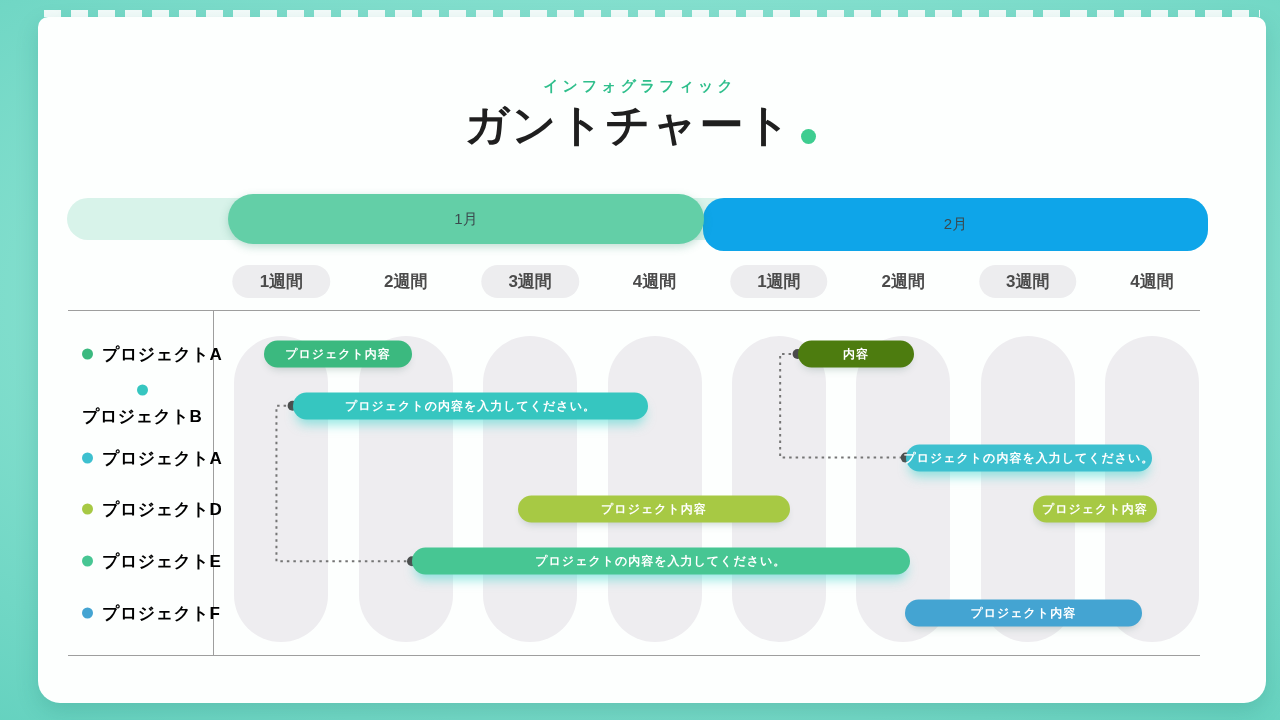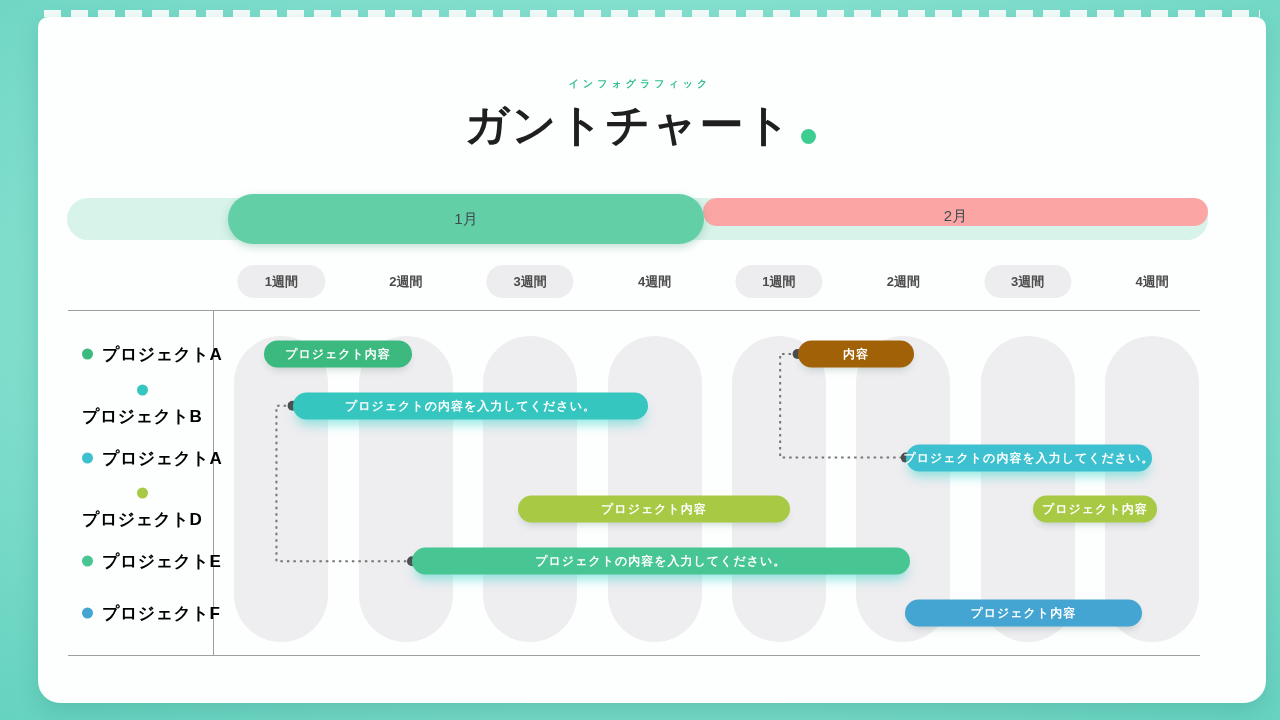--- a/index.html
+++ b/index.html
@@ -12,42 +12,42 @@
     position:absolute;left:44px;top:10px;width:1216px;height:7px;
     background:repeating-linear-gradient(90deg, rgba(255,255,255,.92) 0 17px, rgba(255,255,255,0) 17px 27px);
   }
   .card{
     position:absolute;left:38px;top:17px;width:1228px;height:686px;
     background:#fdfffe;border-radius:10px 10px 22px 22px;
     box-shadow:0 8px 22px rgba(20,110,95,.20);
   }
   .subtitle{
     position:absolute;top:77px;left:0;width:100%;text-align:center;
-    font-size:10px;font-weight:bold;letter-spacing:4px;color:#2fbf8c;
+    font-size:15px;font-weight:bold;letter-spacing:4px;color:#2fbf8c;
   }
   .title-row{
     position:absolute;top:103px;left:0;width:100%;
     display:flex;justify-content:center;align-items:flex-end;gap:8px;
   }
   .title{font-size:44px;font-weight:800;color:#1f1f1f;letter-spacing:2px;line-height:1;}
   .title-dot{width:15px;height:15px;border-radius:50%;background:#3ecd90;margin-bottom:3px;}
   .month-track{
     position:absolute;left:67px;top:198px;width:1141px;height:42px;
     border-radius:21px;background:#d8f3ea;
   }
   .month-pill{
     position:absolute;display:flex;align-items:center;justify-content:center;
     font-size:15px;font-weight:normal;color:#3b4a4e;
   }
-  .month-feb{left:636px;top:0;width:505px;height:28px;border-radius:21px;background:#fca5a5;align-items:flex-end;}
+  .month-feb{left:636px;top:0;width:505px;height:53px;border-radius:21px;background:#0ea5e9;}
   .month-jan{left:161px;top:-4px;width:476px;height:50px;border-radius:25px;background:#63cfa7;
     box-shadow:0 3px 8px rgba(60,150,120,.30);}
   .week{
     position:absolute;top:265px;height:33px;line-height:33px;transform:translateX(-50%);
-    font-size:13px;font-weight:bold;color:#4b4b4b;white-space:nowrap;
+    font-size:17px;font-weight:bold;color:#4b4b4b;white-space:nowrap;
   }
   .week.pill{background:#ededef;border-radius:17px;padding:0 27px;}
   .gridpill{
     position:absolute;top:336px;width:94px;height:306px;border-radius:47px;
     background:#eeedf0;transform:translateX(-50%);z-index:1;
   }
   .hline{position:absolute;left:68px;width:1132px;height:1px;background:#9e9e9e;z-index:2;}
   .vline{position:absolute;left:213px;top:310px;width:1px;height:345px;background:#9e9e9e;z-index:2;}
   .proj{
     position:absolute;left:82px;display:flex;align-items:center;gap:9px;
@@ -119,21 +119,21 @@
       <div class="name">プロジェクトA</div>
     </div>
     <div class="proj" style="top: 405.8px; flex-direction: column;">
       <div class="dot" style="background: rgb(54, 198, 192);"></div>
       <div class="name">プロジェクトB</div>
     </div>
     <div class="proj" style="top: 457.6px;">
       <div class="dot" style="background: rgb(61, 192, 207);"></div>
       <div class="name">プロジェクトA</div>
     </div>
-    <div class="proj" style="top: 509.4px; flex-direction: column;">
+    <div class="proj" style="top: 509.4px;">
       <div class="dot" style="background: rgb(167, 201, 68);"></div>
       <div class="name">プロジェクトD</div>
     </div>
     <div class="proj" style="top: 561.2px;">
       <div class="dot" style="background: rgb(71, 198, 147);"></div>
       <div class="name">プロジェクトE</div>
     </div>
     <div class="proj" style="top: 613px;">
       <div class="dot" style="background: rgb(68, 164, 210);"></div>
       <div class="name">プロジェクトF</div>
@@ -145,19 +145,19 @@
     <circle cx="292.6" cy="405.8" r="5" fill="#4c4c4c"></circle>
     <circle cx="412" cy="561.2" r="5" fill="#4c4c4c"></circle>
     <polyline points="797.5625,354 780.15,354 780.15,457.6 905.7687500000001,457.6" fill="none" stroke="#757575" stroke-width="2" stroke-dasharray="2.5 4"></polyline>
     <circle cx="797.5625" cy="354" r="5" fill="#4c4c4c"></circle>
     <circle cx="905.7687500000001" cy="457.6" r="5" fill="#4c4c4c"></circle>
   </svg>
 
 <div id="bars">
     <div class="bar" style="left: 263.994px; width: 148.006px; top: 354px; background: rgb(59, 185, 127);">プロジェクト内容</div>
     <div class="bar glow" style="left: 292.6px; width: 355.712px; top: 405.8px; background: rgb(54, 198, 192);">プロジェクトの内容を入力してください。</div>
-    <div class="bar" style="left: 797.562px; width: 116.912px; top: 354px; background: #a16207;">内容</div>
+    <div class="bar" style="left: 797.562px; width: 116.912px; top: 354px; background: #4d7c0f;">内容</div>
     <div class="bar glow" style="left: 905.769px; width: 246.262px; top: 457.6px; background: rgb(61, 192, 207);">プロジェクトの内容を入力してください。</div>
     <div class="bar" style="left: 517.719px; width: 272.381px; top: 509.4px; background: rgb(167, 201, 68);">プロジェクト内容</div>
     <div class="bar" style="left: 1032.63px; width: 124.375px; top: 509.4px; background: rgb(167, 201, 68);">プロジェクト内容</div>
     <div class="bar glow" style="left: 412px; width: 497.5px; top: 561.2px; background: rgb(71, 198, 147);">プロジェクトの内容を入力してください。</div>
     <div class="bar" style="left: 904.525px; width: 237.556px; top: 613px; background: rgb(68, 164, 210);">プロジェクト内容</div>
   </div>
 
 </body></html>

